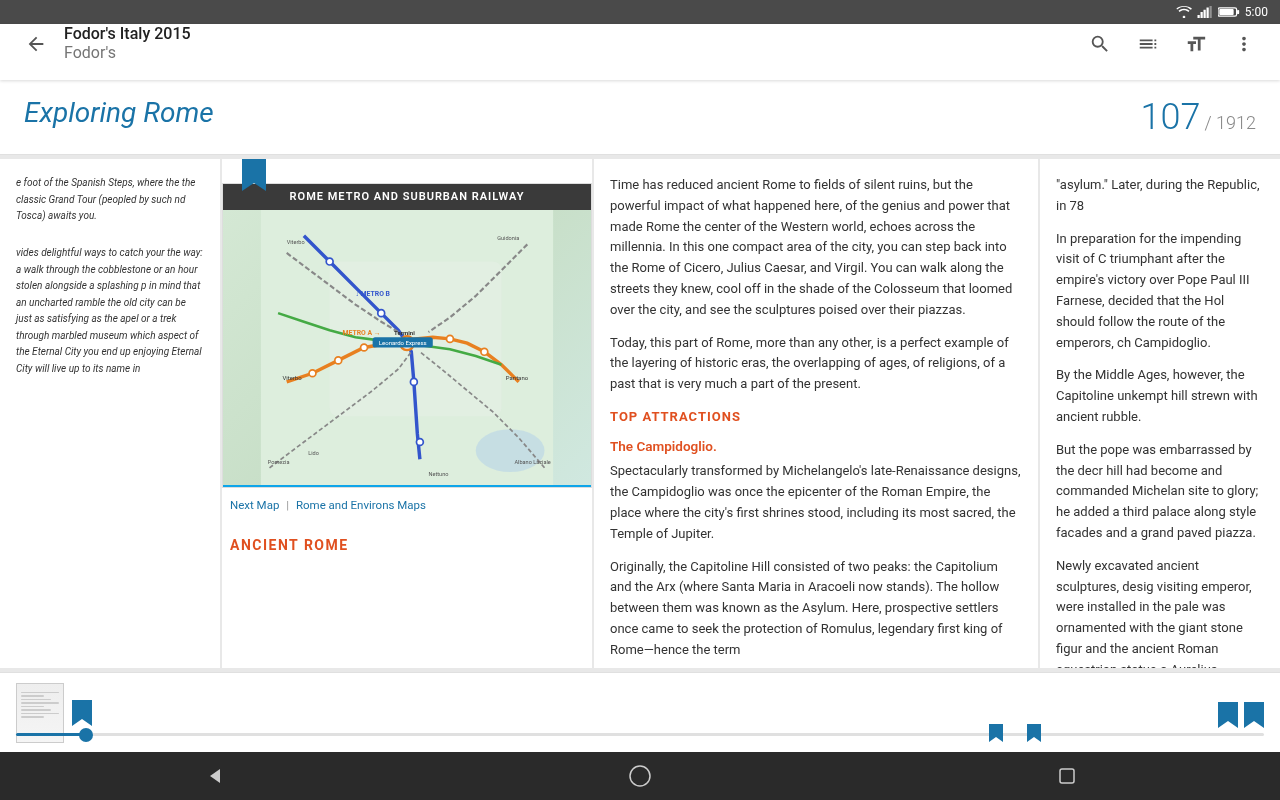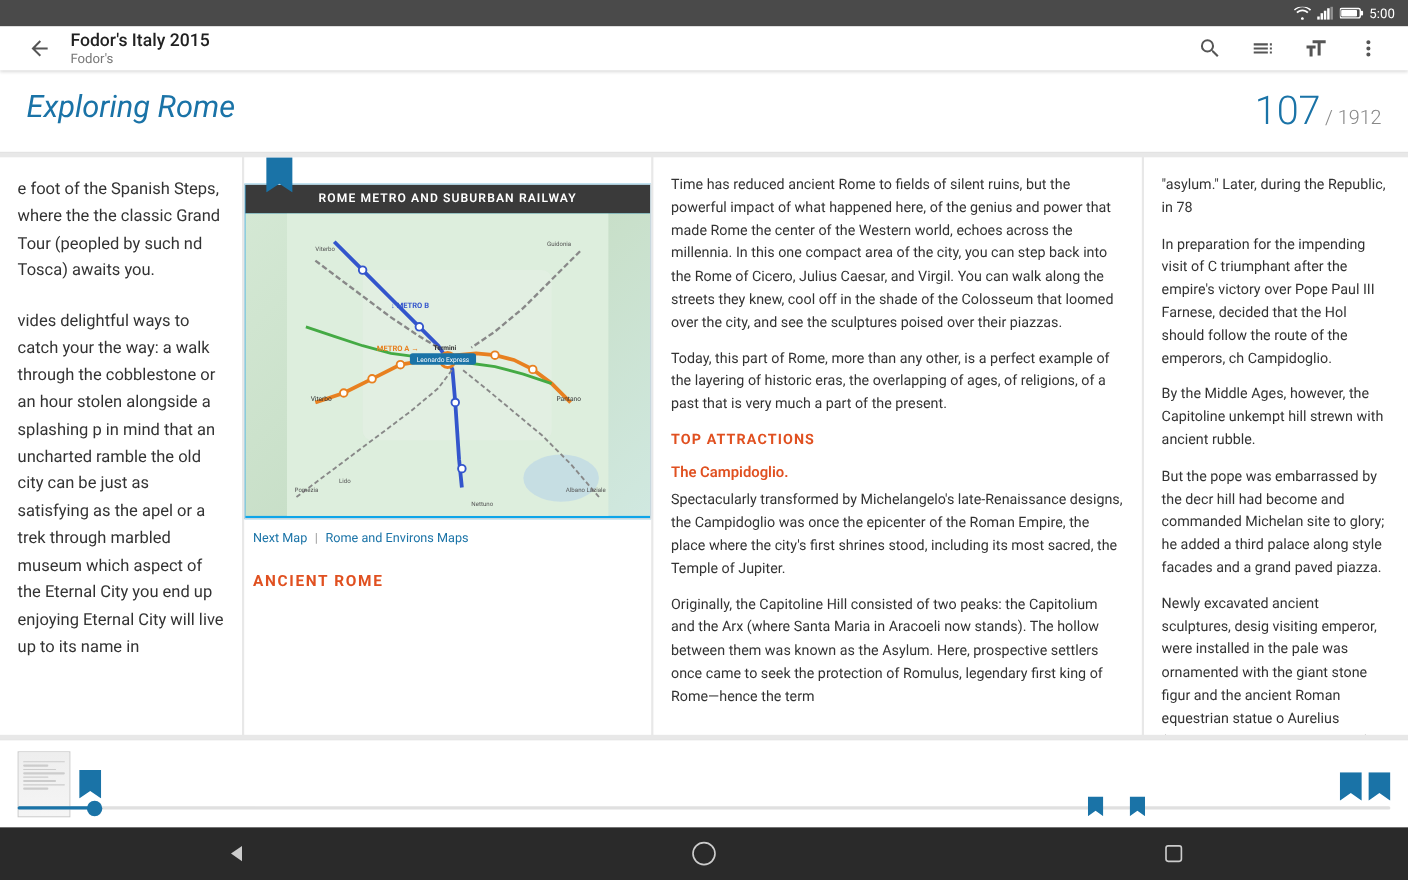--- a/index.html
+++ b/index.html
@@ -30,23 +30,23 @@
     }
     .status-time {
       color: white;
       font-size: 12px;
       font-weight: 400;
     }
 
     
     .app-bar {
       background: white;
-      height: 40px;
-      display: flex;
-      align-items: center;
+      height: 56px;
+      display: flex;
+      align-items: flex-start;
       padding: 0 16px;
       box-shadow: 0 1px 3px rgba(0,0,0,0.15);
       z-index: 10;
     }
     .app-bar-back {
       width: 40px;
       height: 40px;
       display: flex;
       align-items: center;
       justify-content: center;
@@ -60,21 +60,21 @@
       display: flex;
       flex-direction: column;
     }
     .app-bar-title-main {
       font-size: 16px;
       font-weight: 500;
       color: #212121;
       line-height: 1.2;
     }
     .app-bar-title-sub {
-      font-size: 12px;
+      font-size: 16px;
       color: #757575;
       line-height: 1.2;
     }
     .app-bar-actions {
       display: flex;
       align-items: center;
       gap: 8px;
     }
     .icon-btn {
       width: 40px;
@@ -145,23 +145,24 @@
       padding: 16px;
       font-size: 13px;
       line-height: 1.6;
       color: #333;
       overflow: hidden;
       height: 100%;
     }
 
     
     .left-text {
-      font-size: 15px;
+      font-size: 10px;
       line-height: 1.65;
       color: #333;
+      font-style: italic;
     }
     .map-container {
       margin-top: 24px;
       margin-bottom: 8px;
       border: 1px solid #ddd;
       background: #0ea5e9;
       position: relative;
       height: 305px;
       overflow: hidden;
     }

